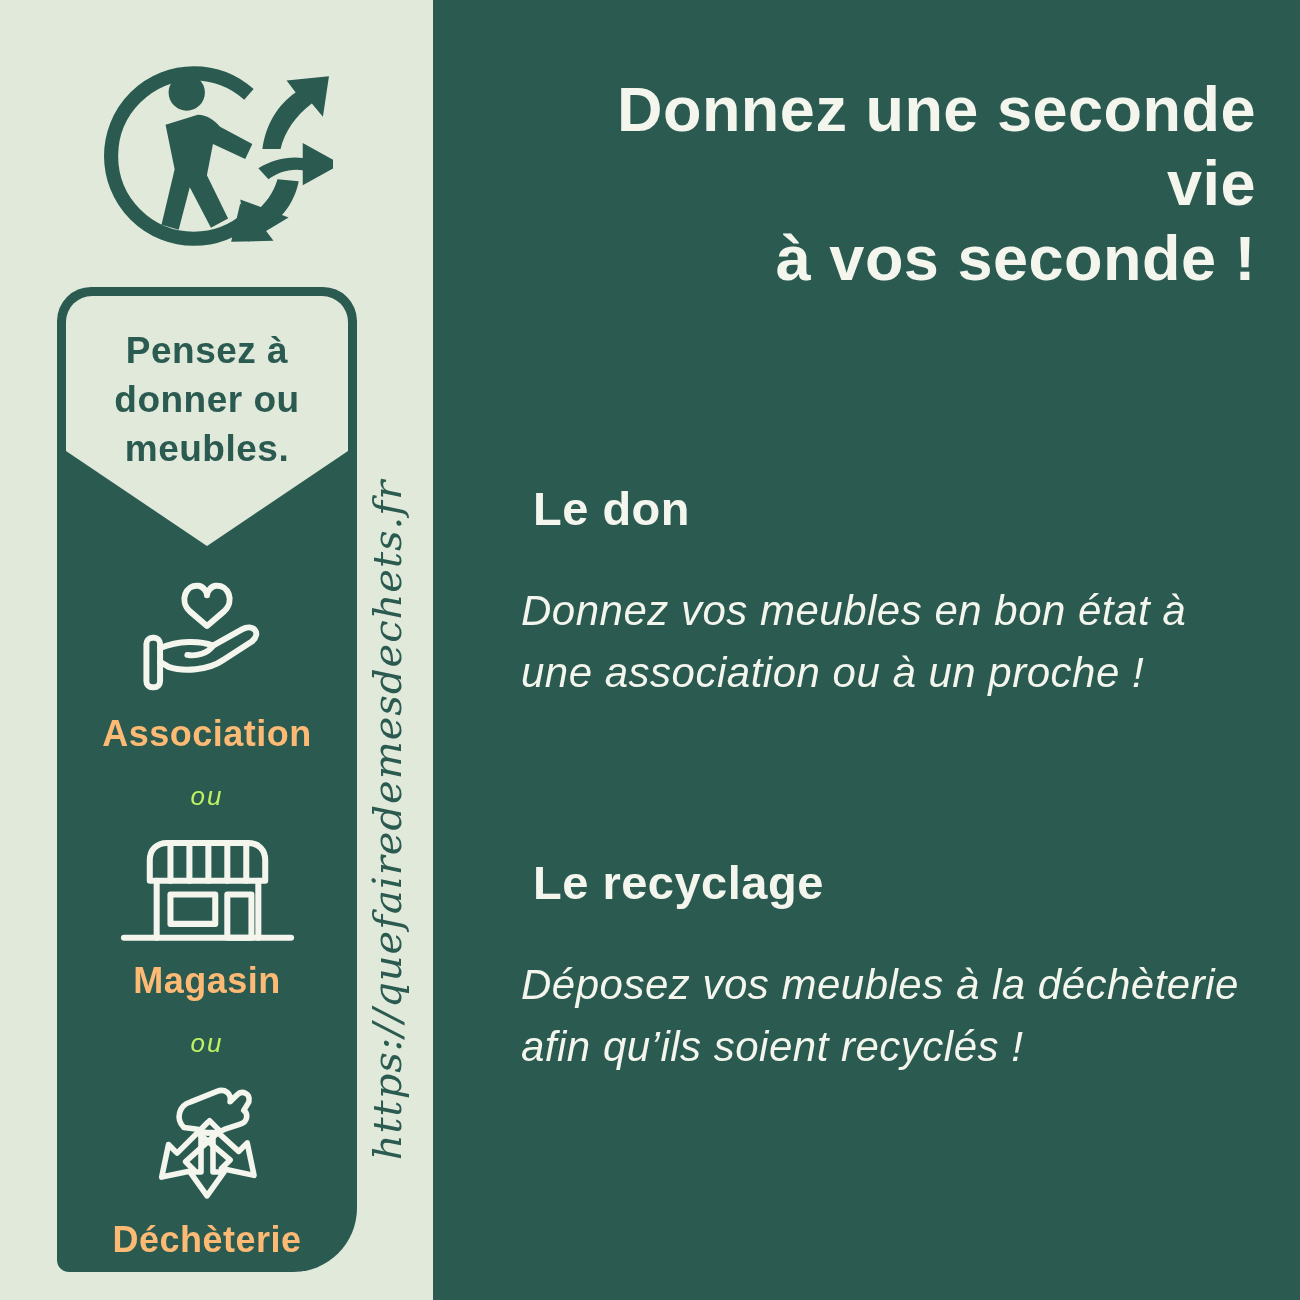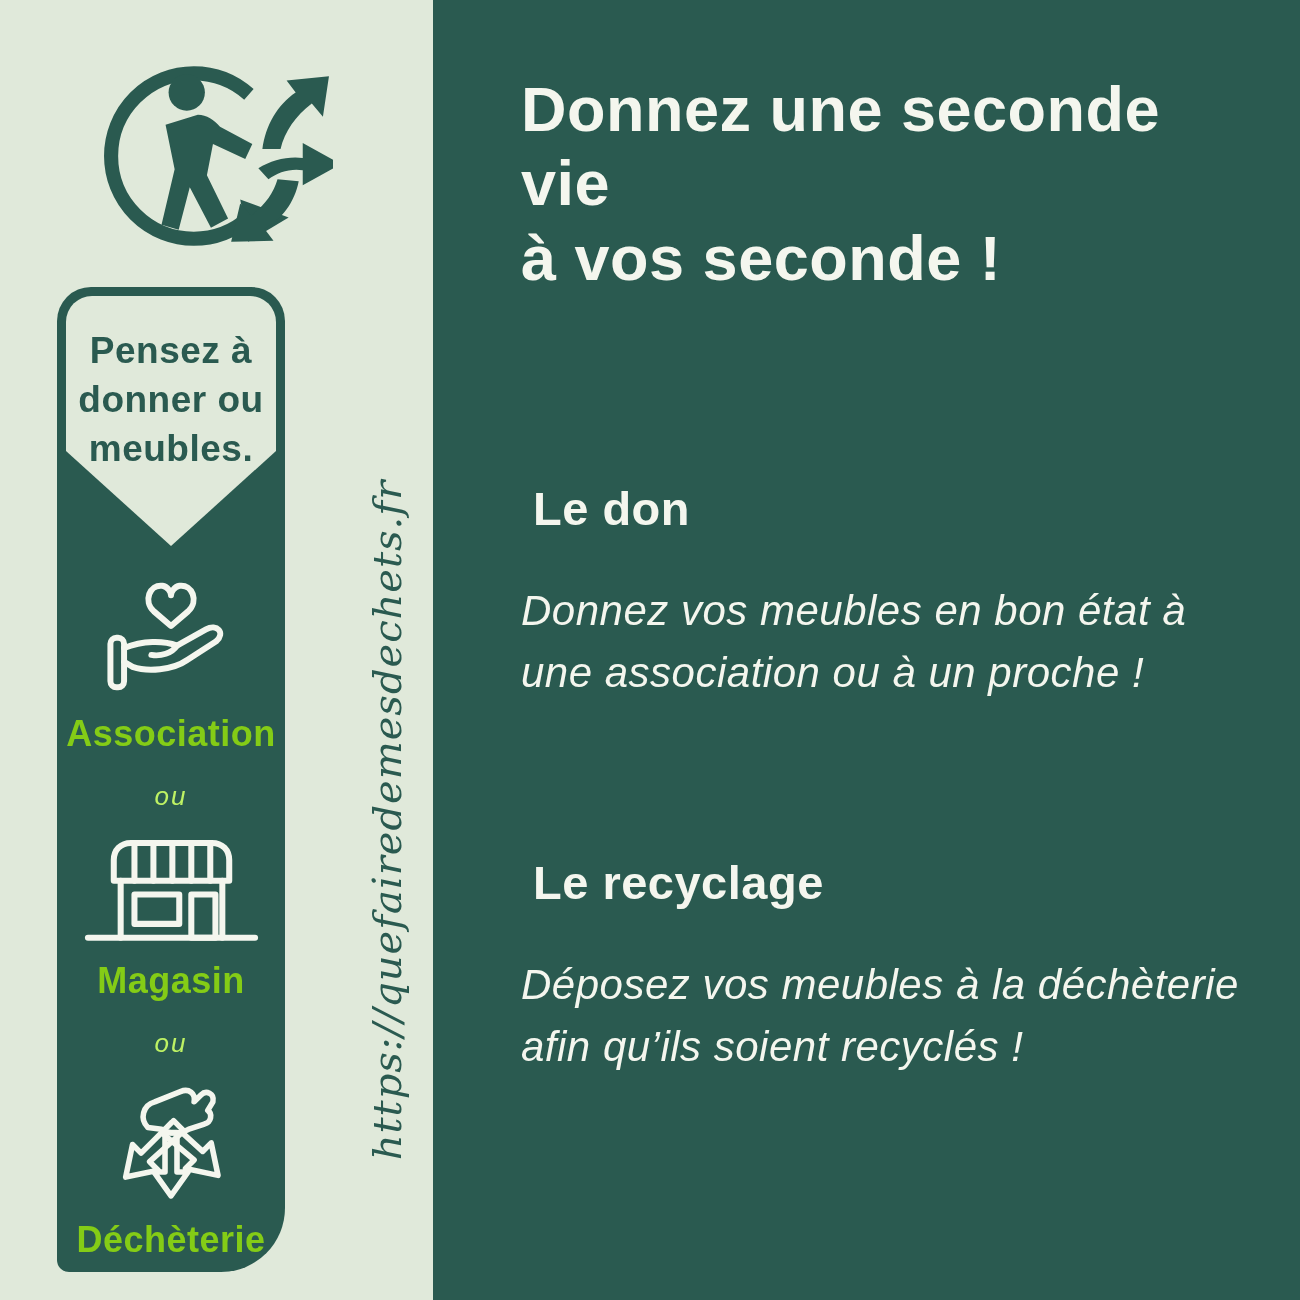--- a/index.html
+++ b/index.html
@@ -24,21 +24,21 @@
 
   .triman {
     display:block;
     margin:40px auto 0 auto;
     width:232px; height:222px;
   }
 
   .banner {
     position:absolute;
     left:57px; top:287px;
-    width:228px; height:985px;
+    width:300px; height:985px;
     background:#2A5A50;
     border-radius:34px 34px 64px 12px;
   }
 
   .banner-pentagon {
     position:absolute;
     left:9px; right:9px; top:9px;
     height:250px;
     background:#E0E9DA;
     border-radius:26px 26px 0 0;
@@ -56,21 +56,21 @@
   }
 
   .banner-stack {
     position:absolute;
     left:0; right:0; top:286px;
     display:flex; flex-direction:column; align-items:center;
   }
   .opt-icon { display:block; }
   .opt-label {
     margin-top:12px;
-    color:#84cc16;
+    color:#fdba74;
     font-weight:bold;
     font-size:36px;
     letter-spacing:0.5px;
     text-align:center;
   }
   .ou-sep {
     margin:26px 0 24px 0;
     color:#bef264;
     font-style:italic;
     font-size:26px;
@@ -97,21 +97,21 @@
   }
 
   
   .right-panel {
     flex:1;
     background:#2A5A50;
     color:#F4F6EE;
     padding:72px 44px 0 88px;
   }
   .main-title {
-    text-align:left;
+    text-align:right;
     font-weight:bold;
     font-size:63px;
     line-height:1.18;
     letter-spacing:0.5px;
     margin-bottom:186px;
   }
   .section { margin-bottom:152px; }
   .section-heading {
     font-weight:bold;
     font-size:47px;

